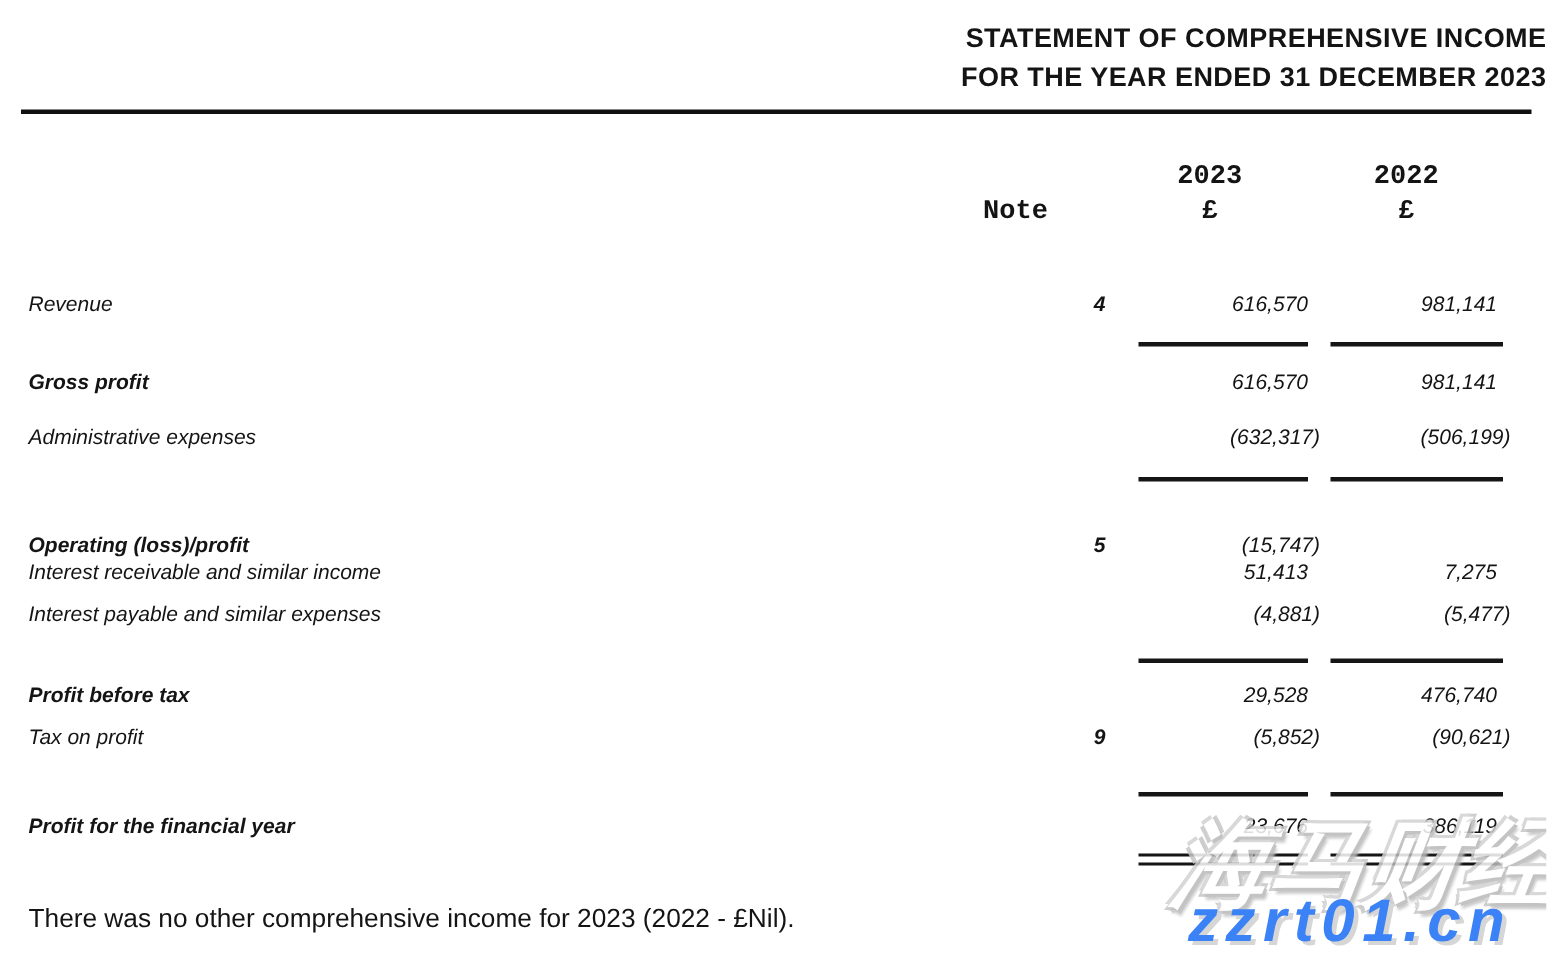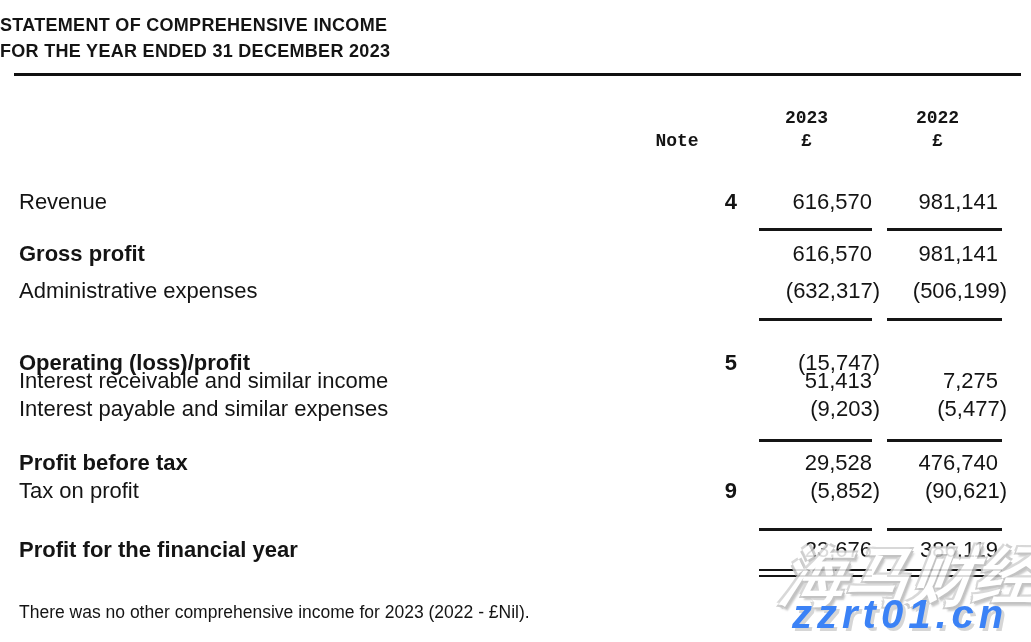--- a/index.html
+++ b/index.html
@@ -8,40 +8,40 @@
     width: 1031px;
     height: 642px;
     background: #ffffff;
     font-family: "Liberation Sans", sans-serif;
     color: #141414;
     overflow: hidden;
   }
   .title {
     position: absolute;
     top: 12px; left: 0; width: 100%;
-    text-align: left;
+    text-align: right;
     font-weight: bold;
     font-size: 18px;
     line-height: 26px;
     letter-spacing: 0.3px;
   }
   .rule { position: absolute; background: #101010; }
   .rule.full  { top: 73px; left: 14px; width: 1007px; height: 3px; }
   .seg { position: absolute; background: #151515; height: 3px; }
   .segA { left: 759px; width: 113px; }
   .segB { left: 887px; width: 115px; }
   .thin { height: 2px; }
 
   .hdr { position: absolute; font-size: 18px; font-weight: bold; }
   .hdr-box { position: absolute; text-align: center; font-family: Liberation Mono, monospace; }
   .year1-box { left: 740px; width: 133px; }
   .year2-box { left: 875px; width: 125px; }
   .note-box  { left: 617px; width: 120px; }
 
-  .row { position: absolute; left: 0; width: 100%; height: 24px; font-size: 22px; line-height: 22px; }
+  .row { position: absolute; left: 0; width: 100%; height: 24px; font-size: 14px; line-height: 22px; font-style: italic; }
   .row .label { position: absolute; left: 19px; white-space: nowrap; }
   .row .note  { position: absolute; left: 617px; width: 120px; text-align: right; font-weight: bold; }
   .row .v1    { position: absolute; left: 740px; width: 140px; text-align: right; box-sizing: border-box; }
   .row .v2    { position: absolute; left: 878px; width: 129px; text-align: right; box-sizing: border-box; }
   .row .v1.pad { padding-right: 8px; }
   .row .v2.pad { padding-right: 9px; }
   .row.em .label { font-weight: bold; text-align: center; }
 
   .footnote {
     position: absolute;
@@ -129,21 +129,21 @@
   <div class="row" style="top:370px;">
     <span class="label">Interest receivable and similar income</span>
     <span class="note"></span>
     <span class="v1 pad">51,413</span>
     <span class="v2 pad">7,275</span>
   </div>
 
   <div class="row" style="top:398px;">
     <span class="label">Interest payable and similar expenses</span>
     <span class="note"></span>
-    <span class="v1">(9,203)</span>
+    <span class="v1">(4,881)</span>
     <span class="v2">(5,477)</span>
   </div>
 
   <div class="seg segA" style="top:439px;"></div>
   <div class="seg segB" style="top:439px;"></div>
 
   <div class="row em" style="top:452px;">
     <span class="label">Profit before tax</span>
     <span class="note"></span>
     <span class="v1 pad">29,528</span>

